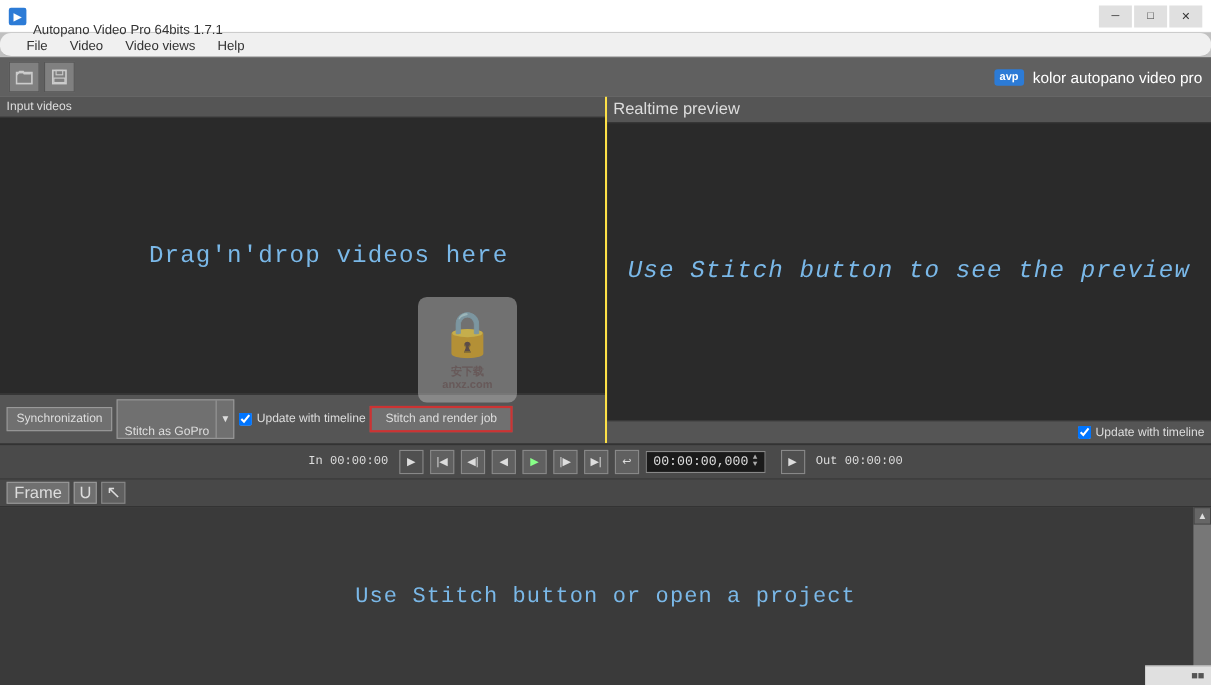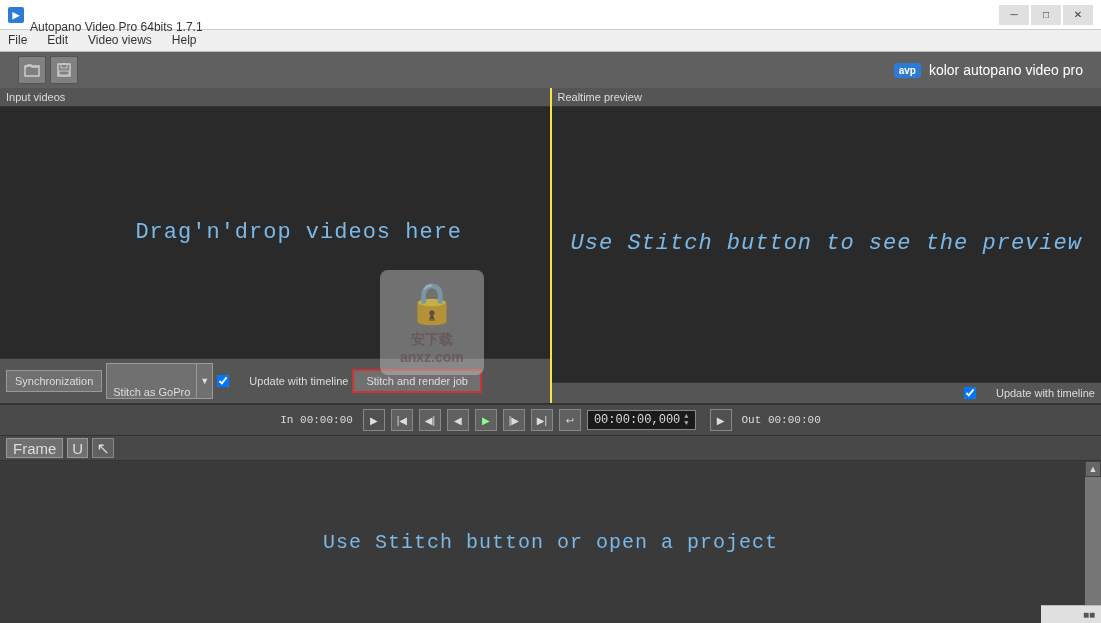--- a/index.html
+++ b/index.html
@@ -55,44 +55,45 @@
       display: flex;
       align-items: center;
       justify-content: center;
       font-size: 10px;
       color: #333;
     }
 
     
     #menu-bar {
       display: flex;
-      align-items: flex-start;
+      align-items: center;
       background: #f0f0f0;
       height: 22px;
-      padding: 0 0;
+      padding: 0 16px;
       border-bottom: 1px solid #bbb;
       gap: 4px;
+      border-radius: 10px;
     }
     .menu-item {
       padding: 2px 8px;
       font-size: 12px;
       color: #333;
       cursor: pointer;
       height: 20px;
       display: flex;
       align-items: center;
     }
 
     
     #toolbar {
       display: flex;
       align-items: center;
       background: #606060;
       height: 36px;
-      padding: 0 18px;
+      padding: 0 8px;
       justify-content: space-between;
     }
     #toolbar-left {
       display: flex;
       gap: 4px;
     }
     .toolbar-btn {
       width: 28px;
       height: 28px;
       background: #808080;
@@ -178,21 +179,21 @@
 
     
     #realtime-preview-panel {
       flex: 1;
       display: flex;
       flex-direction: column;
     }
     #realtime-preview-header {
       background: #555;
       color: #ddd;
-      font-size: 11px;
+      font-size: 15px;
       padding: 3px 6px;
       border-bottom: 1px solid #333;
     }
     #realtime-preview-area {
       flex: 1;
       background: #2a2a2a;
       display: flex;
       align-items: center;
       justify-content: center;
       font-style: italic;
@@ -249,21 +250,21 @@
       justify-content: center;
       color: #ddd;
       font-size: 9px;
       cursor: pointer;
       height: 100%;
     }
 
     .checkbox-label {
       display: flex;
       align-items: flex-end;
-      gap: 20px;
+      gap: 4px;
       color: #ddd;
       font-size: 11px;
       cursor: pointer;
     }
     .checkbox-label input { margin: 0; width: 12px; height: 12px; }
 
     
     .stitch-render-btn {
       background: #707070;
       border: 2px solid #cc3333;
@@ -469,21 +470,21 @@
       text-align: center;
       pointer-events: none;
       z-index: 100;
     }
     #watermark-icon {
       font-size: 40px;
       color: rgba(150, 50, 50, 0.6);
     }
     #watermark-text {
       color: rgba(100, 80, 80, 0.7);
-      font-size: 14px;
+      font-size: 10px;
       font-weight: bold;
       margin-top: 4px;
     }
   </style>
 </head>
 <body>
 
 <div id="title-bar">
   <div id="title-bar-left">
     <div id="app-icon">
@@ -493,21 +494,21 @@
   </div>
   <div id="window-controls">
     <button class="win-btn">─</button>
     <button class="win-btn">□</button>
     <button class="win-btn close">✕</button>
   </div>
 </div>
 
 <div id="menu-bar">
   <div class="menu-item">File</div>
-  <div class="menu-item">Edit</div>
+  <div class="menu-item">Video</div>
   <div class="menu-item">Video views</div>
   <div class="menu-item">Help</div>
 </div>
 
 <div id="toolbar">
   <div id="toolbar-left">
     <button class="toolbar-btn" title="Open">
       <svg width="16" height="16" viewBox="0 0 16 16">
         <rect x="1" y="4" width="14" height="10" fill="none" stroke="#ccc" stroke-width="1.5"></rect>
         <path d="M1 6 L4 3 L7 3 L8 5 L14 5" fill="none" stroke="#ccc" stroke-width="1.5"></path>

